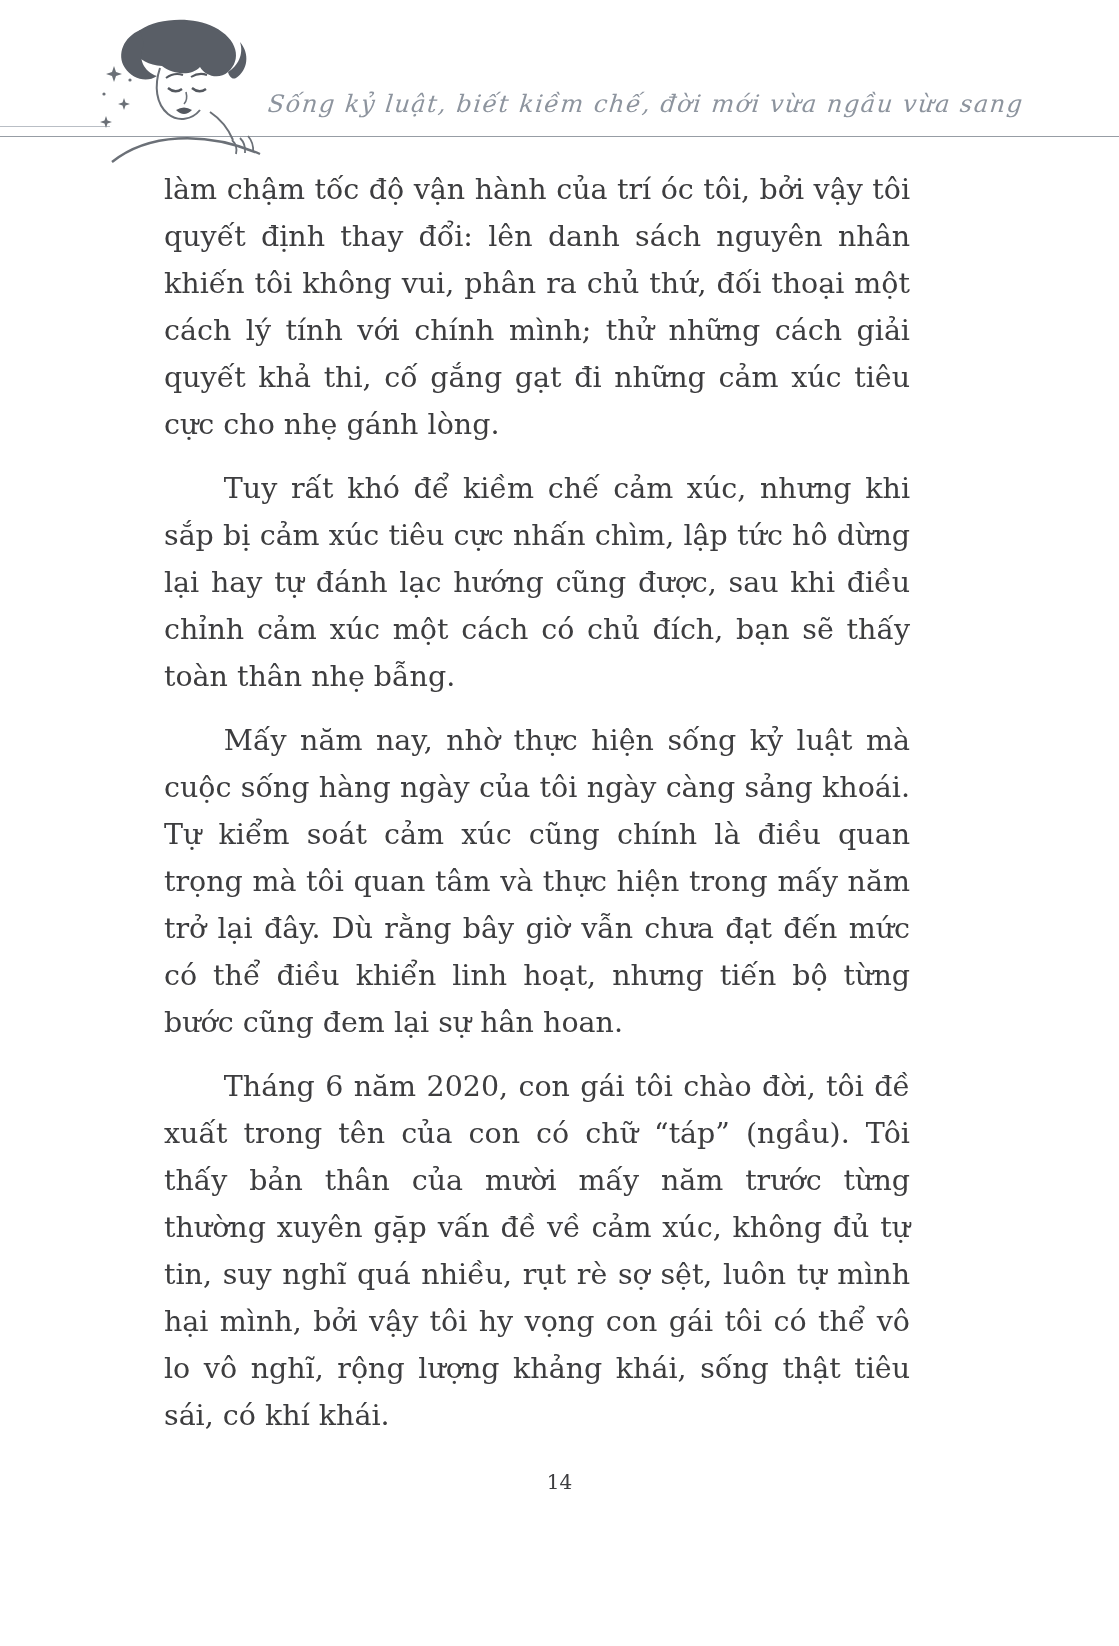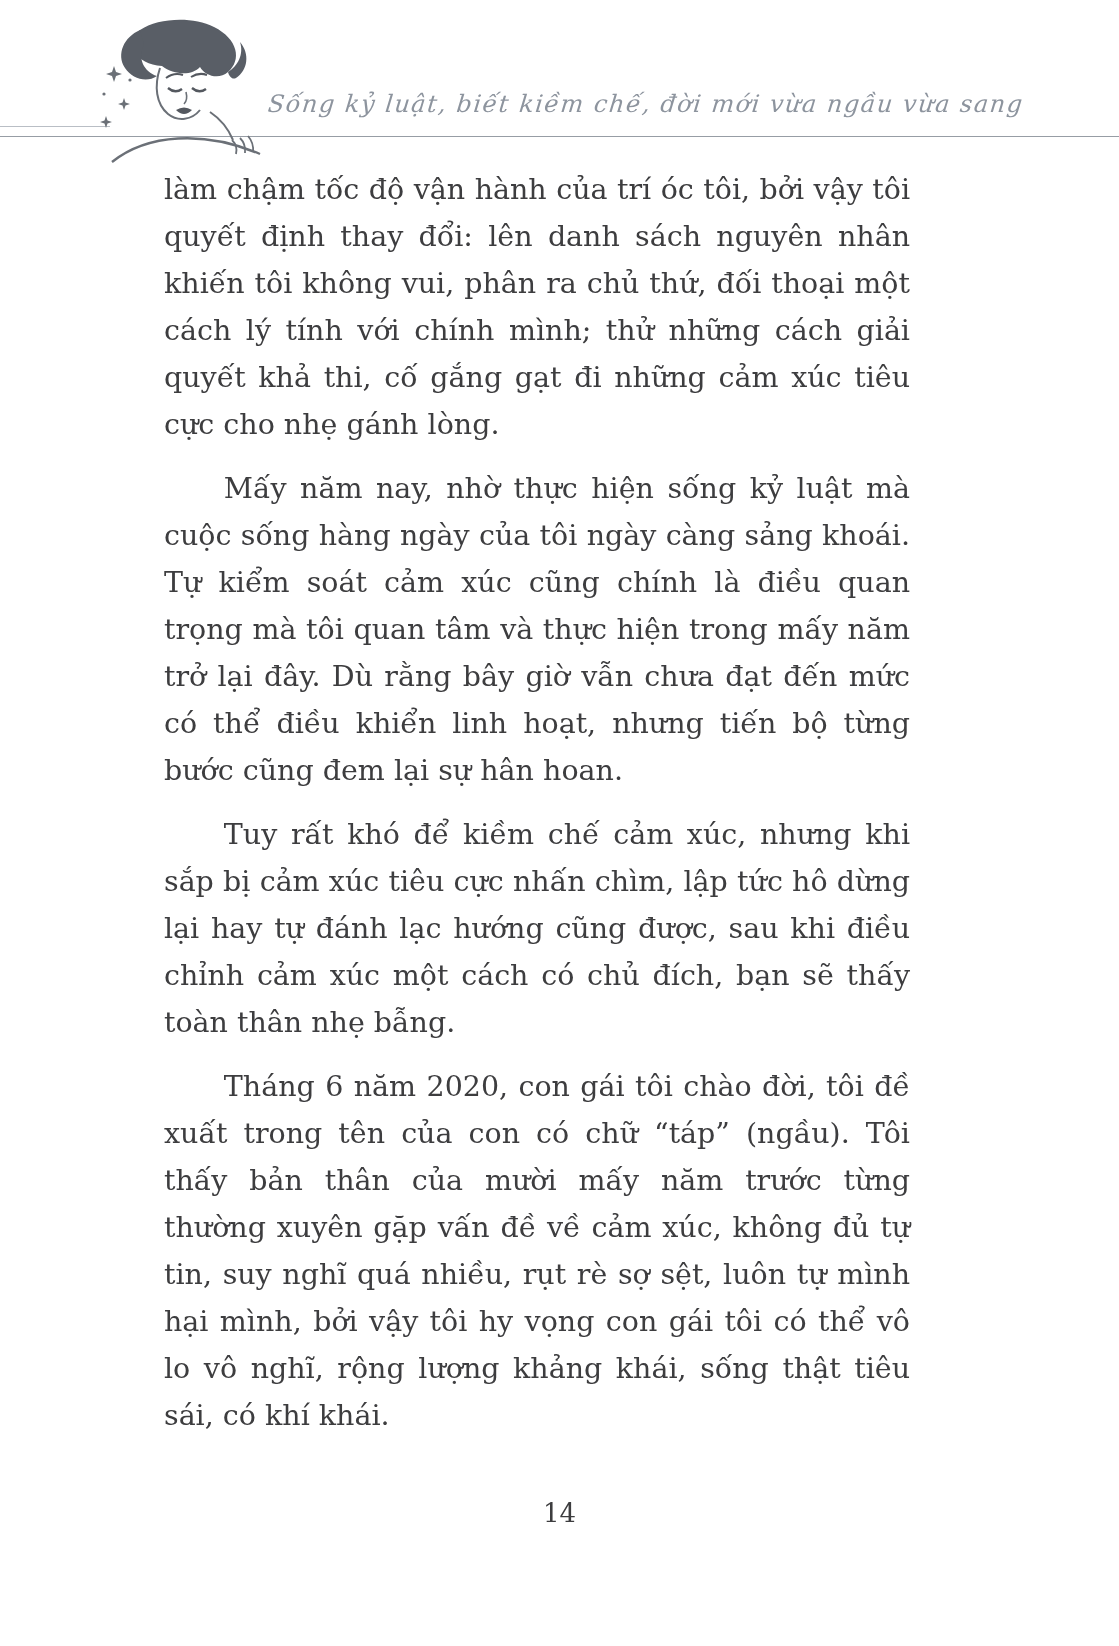--- a/index.html
+++ b/index.html
@@ -48,23 +48,22 @@
     line-height:47px;
     text-align:justify;
   }
   .content p { margin:0 12px 17px 0; text-indent:2.1em; }
   .content p.no-indent { text-indent:0; }
 
   
   .page-number {
     position:absolute; left:0; top:1470px; width:100%;
     text-align:center;
-    font-size:26px;
+    font-size:20px;
     color:#3d3d3f;
-    margin-top:28px;
   }
 </style>
 </head>
 <body>
 
 <div class="page">
 
   <div class="header">
     <div class="header-rule-2"></div>
     <div class="header-rule"></div>
@@ -99,20 +98,20 @@
       <path d="M14,102 l1.5,4.5 4.5,1.5 -4.5,1.5 -1.5,4.5 -1.5,-4.5 -4.5,-1.5 4.5,-1.5 Z" fill="#6b7077"></path>
       <circle cx="38" cy="66" r="1.6" fill="#6b7077"></circle>
       <circle cx="12" cy="80" r="1.6" fill="#6b7077"></circle>
     </svg>
 
     <div class="script-title">Sống kỷ luật, biết kiềm chế, đời mới vừa ngầu vừa sang</div>
   </div>
 
   <div class="content">
     <p class="no-indent">làm chậm tốc độ vận hành của trí óc tôi, bởi vậy tôi quyết định thay đổi: lên danh sách nguyên nhân khiến tôi không vui, phân ra chủ thứ, đối thoại một cách lý tính với chính mình; thử những cách giải quyết khả thi, cố gắng gạt đi những cảm xúc tiêu cực cho nhẹ gánh lòng.</p>
+    <p>Tuy rất khó để kiềm chế cảm xúc, nhưng khi sắp bị cảm xúc tiêu cực nhấn chìm, lập tức hô dừng lại hay tự đánh lạc hướng cũng được, sau khi điều chỉnh cảm xúc một cách có chủ đích, bạn sẽ thấy toàn thân nhẹ bẫng.</p>
     <p>Mấy năm nay, nhờ thực hiện sống kỷ luật mà cuộc sống hàng ngày của tôi ngày càng sảng khoái. Tự kiểm soát cảm xúc cũng chính là điều quan trọng mà tôi quan tâm và thực hiện trong mấy năm trở lại đây. Dù rằng bây giờ vẫn chưa đạt đến mức có thể điều khiển linh hoạt, nhưng tiến bộ từng bước cũng đem lại sự hân hoan.</p>
-    <p>Tuy rất khó để kiềm chế cảm xúc, nhưng khi sắp bị cảm xúc tiêu cực nhấn chìm, lập tức hô dừng lại hay tự đánh lạc hướng cũng được, sau khi điều chỉnh cảm xúc một cách có chủ đích, bạn sẽ thấy toàn thân nhẹ bẫng.</p>
     <p>Tháng 6 năm 2020, con gái tôi chào đời, tôi đề xuất trong tên của con có chữ “táp” (ngầu). Tôi thấy bản thân của mười mấy năm trước từng thường xuyên gặp vấn đề về cảm xúc, không đủ tự tin, suy nghĩ quá nhiều, rụt rè sợ sệt, luôn tự mình hại mình, bởi vậy tôi hy vọng con gái tôi có thể vô lo vô nghĩ, rộng lượng khảng khái, sống thật tiêu sái, có khí khái.</p>
   </div>
 
   <div class="page-number">14</div>
 
 </div>
 
 </body></html>

